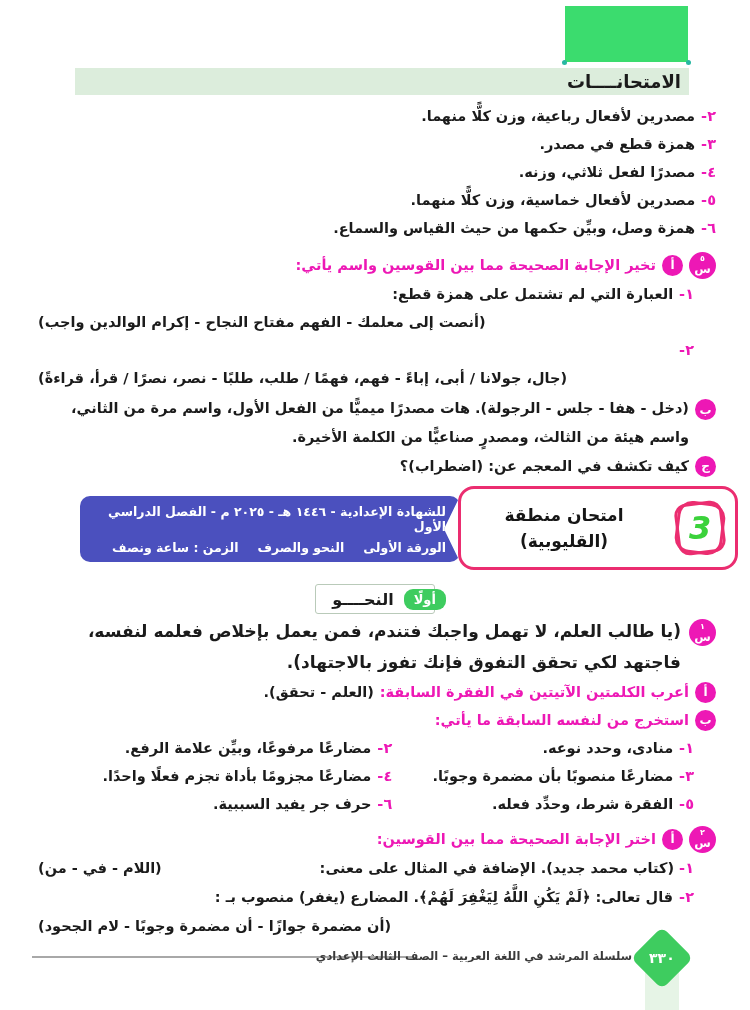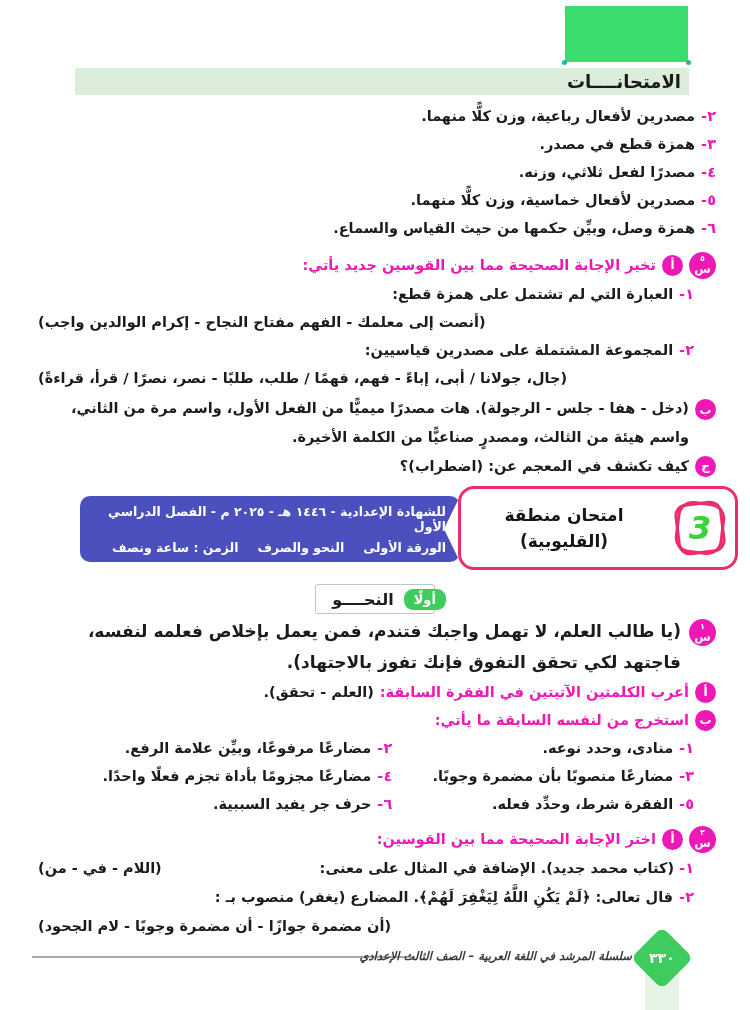--- a/index.html
+++ b/index.html
@@ -81,21 +81,21 @@
   }
   .sh-label { font-size: 16px; }
   .q1para { display: flex; gap: 8px; align-items: flex-start; }
   .q1para .qb { margin-top: 3px; }
   .q1para p { font-size: 17px; line-height: 31px; }
   .xgrid { display: grid; grid-template-columns: 46% 54%; }
   .xgrid .ln { height: 28px; }
   .quran { color: #1b1b1b; }
   
   .f-line { position: absolute; left: 32px; top: 956px; width: 382px; height: 2px; background: #a8a8a8; }
-  .f-text { position: absolute; right: 118px; top: 949px; font-size: 11.5px; color: #3a3a3a; font-style: italic; }
+  .f-text { position: absolute; right: 118px; top: 949px; font-size: 11.5px; color: #3a3a3a; }
   .f-strip { position: absolute; left: 645px; top: 955px; width: 34px; height: 55px; background: #e6f4e6; }
   .f-diamond {
     position: absolute; left: 640px; top: 936px; width: 44px; height: 44px;
     background: #3ecc5f; transform: rotate(45deg); border-radius: 7px; z-index: 2;
     display: flex; align-items: center; justify-content: center;
   }
   .f-diamond span { transform: rotate(-45deg); color: #fff; font-size: 14px; }
 </style>
 </head>
 <body>
@@ -133,34 +133,33 @@
       <span class="num">٦-</span>
       <span>همزة وصل، وبيِّن حكمها من حيث القياس والسماع.</span>
     </div>
 
     <div class="ln tall" style="margin-top:8px">
       <span class="qb">
         <i class="qn">٥</i>
         <span class="ql">س</span>
       </span>
       <span class="lb">أ</span>
-      <span class="mag">تخير الإجابة الصحيحة مما بين القوسين جديد يأتي:</span>
+      <span class="mag">تخير الإجابة الصحيحة مما بين القوسين واسم يأتي:</span>
     </div>
 
     <div class="ln indent1">
       <span class="num">١-</span>
       <span>العبارة التي لم تشتمل على همزة قطع:</span>
     </div>
     <div class="choices-line">
       <span>(أنصت إلى معلمك - الفهم مفتاح النجاح - إكرام الوالدين واجب)</span>
     </div>
 
     <div class="ln indent1">
       <span class="num">٢-</span>
-      <span>المجموعة المشتملة على مصدرين قياسيين:</span>
     </div>
     <div class="choices-line">
       <span>(جال، جولانا / أبى، إباءً - فهم، فهمًا / طلب، طلبًا - نصر، نصرًا / قرأ، قراءةً)</span>
     </div>
 
     <div class="bpara">
       <span class="lb">ب</span>
       <p>(دخل - هفا - جلس - الرجولة). هات مصدرًا ميميًّا من الفعل الأول، واسم مرة من الثاني، واسم هيئة من الثالث، ومصدرٍ صناعيًّا من الكلمة الأخيرة.</p>
     </div>
 

